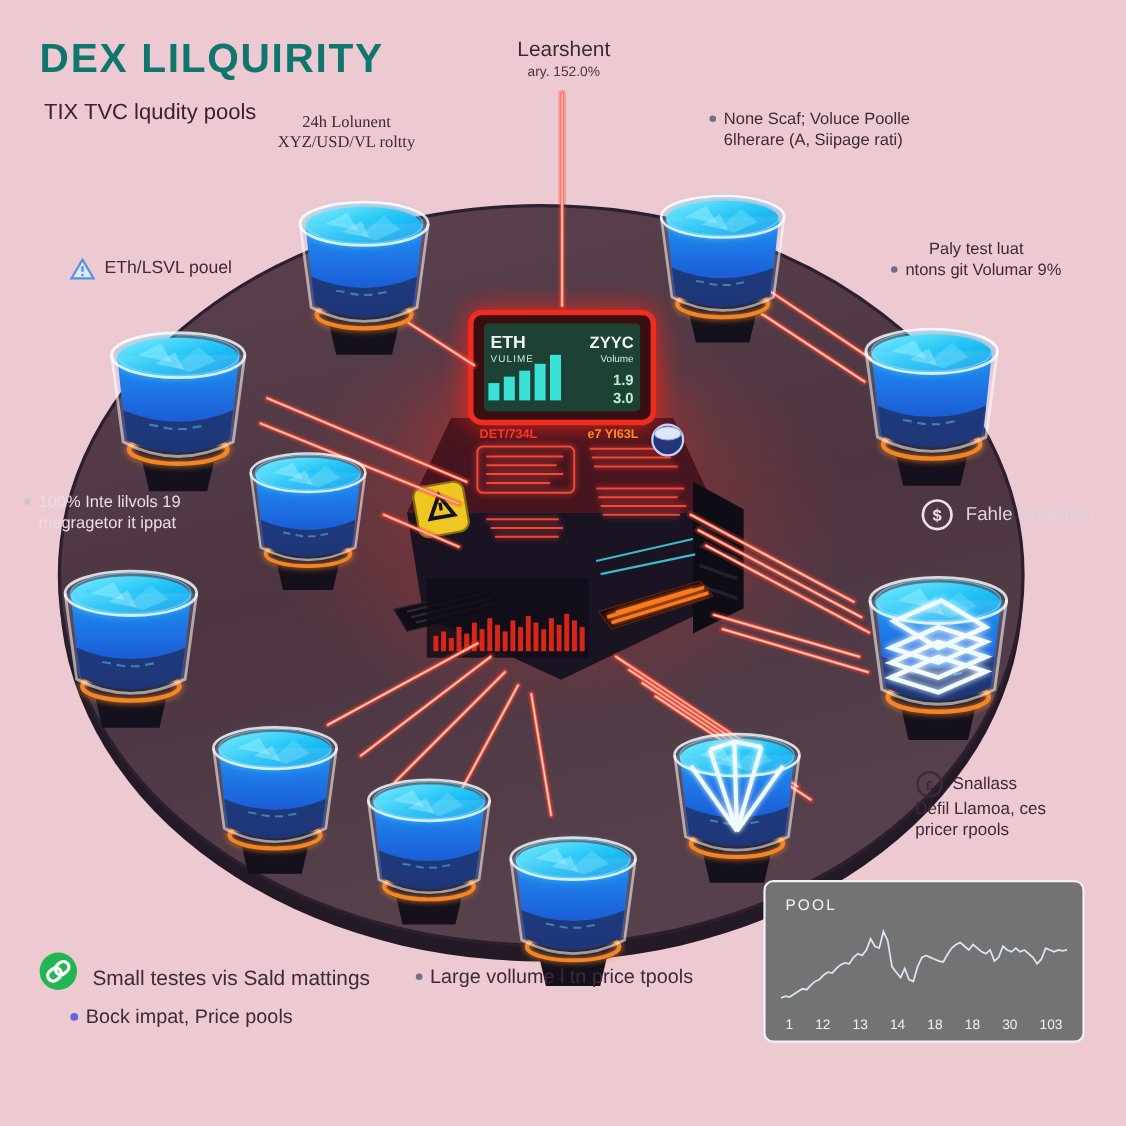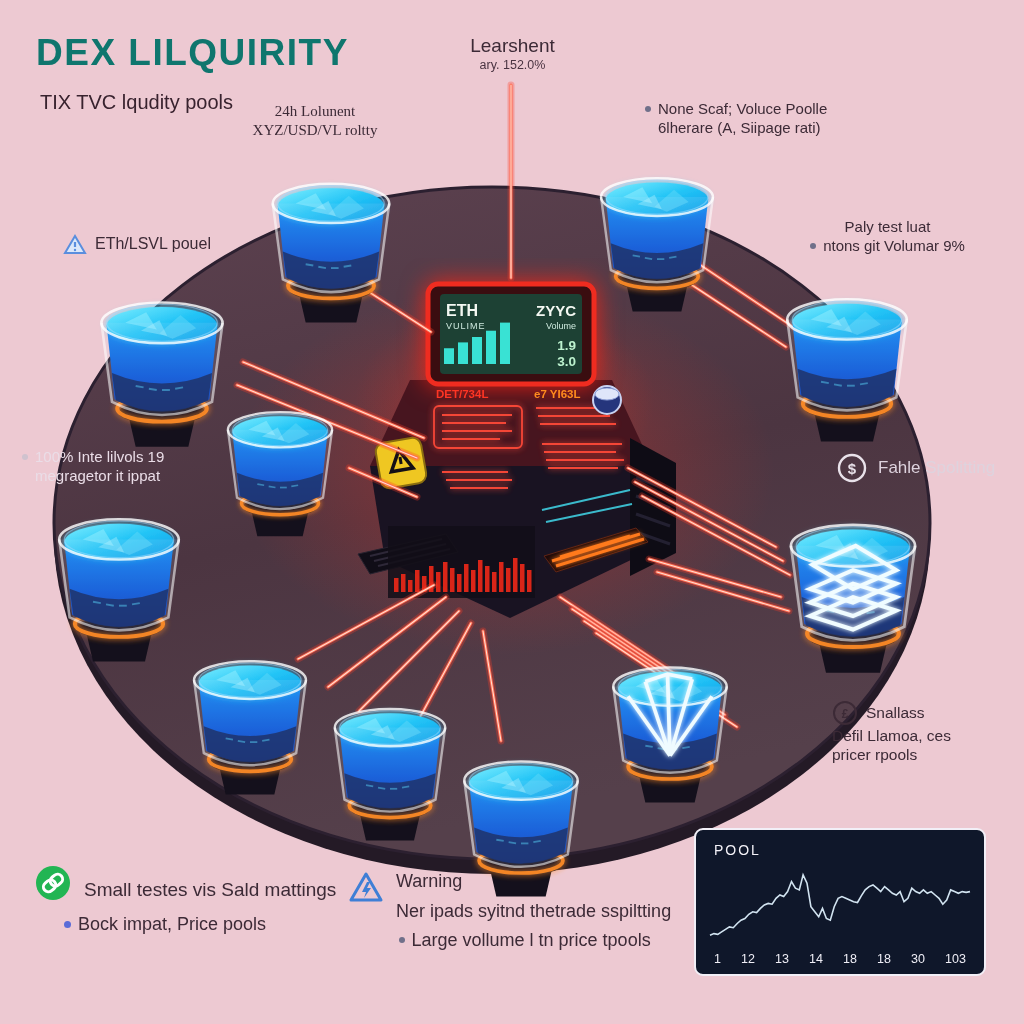--- a/index.html
+++ b/index.html
@@ -30,22 +30,22 @@
   #ann-fahle{left:836px;top:452px;font-size:17px;display:flex;align-items:center;gap:10px;color:#ded3de;}
   #ann-snallass{left:832px;top:700px;font-size:15.5px;}
   #ann-snallass .row1{display:flex;align-items:center;gap:8px;}
   #legend-green{left:34px;top:864px;font-size:18px;}
   #legend-green .title-row{display:flex;align-items:flex-end;gap:12px;font-size:19px;}
   #legend-green .item{margin:11px 0 0 30px;font-size:18px;}
   #legend-warning{left:348px;top:870px;font-size:18px;}
   #legend-warning .title-row{display:flex;align-items:flex-start;gap:12px;}
   #legend-warning .item{margin:7px 0 0 30px;font-size:18px;text-align:center;}
   #mini-chart{
-    position:absolute;left:694px;top:828px;width:292px;height:148px;z-index:50;
-    background:#0f172a;border:2px solid #f2eff7;border-radius:9px;box-sizing:border-box;
+    position:absolute;left:694px;top:800px;width:292px;height:148px;z-index:50;
+    background:#737373;border:2px solid #f2eff7;border-radius:9px;box-sizing:border-box;
   }
   #mini-chart .title{position:absolute;left:18px;top:12px;color:#f4f2f8;font-size:14px;letter-spacing:2px;}
   #mini-chart svg{position:absolute;left:0;top:0;}
   #chart-ticks{position:absolute;left:18px;bottom:8px;width:252px;display:flex;justify-content:space-between;color:#efeef6;font-size:12.5px;}
   .pool-cup{position:absolute;z-index:20;}
   .glyph{display:none;}
   svg[data-glyph="layers"] .glyph-layers{display:inline;}
   svg[data-glyph="fan"] .glyph-fan{display:inline;}
   .icon-badge{flex:0 0 auto;}
 </style>
@@ -732,30 +732,20 @@
         <rect x="8" y="14" width="13" height="10" rx="5"></rect>
         <rect x="17" y="14" width="13" height="10" rx="5"></rect>
       </g>
     </svg>
     <span>Small testes vis Sald mattings</span>
   </div>
   <div class="item"><span class="dot blue"></span><span>Bock impat, Price pools</span></div>
 </div>
 
 <div class="ann" id="legend-warning">
-  <div class="title-row">
-    <svg width="36" height="36" viewBox="0 0 36 36">
-      <path d="M18,4 L33,30 L3,30 Z" fill="none" stroke="#3f7fd6" stroke-width="3" stroke-linejoin="round"></path>
-      <polygon points="19,12 14,22 18,22 16,28 23,18 19,18 22,12" fill="#3f7fd6"></polygon>
-    </svg>
-    <div>
-      <div>Warning</div>
-      <div style="margin-top:7px">Ner ipads syitnd thetrade sspiltting</div>
-    </div>
-  </div>
   <div class="item"><span class="dot"></span><span>Large vollume l tn price tpools</span></div>
 </div>
 
 <div id="mini-chart">
   <div class="title">POOL</div>
   <svg id="mini-chart-svg" width="288" height="144" viewBox="0 0 288 144">
       <polyline points="14.0,105.3 17.9,103.6 21.8,104.4 25.6,101.9 29.5,99.4 33.4,96.9 37.3,97.7 41.2,93.5 45.0,90.2 48.9,88.5 52.8,84.3 56.7,81.8 60.6,82.6 64.4,78.4 68.3,75.0 72.2,73.4 76.1,74.2 80.0,68.3 83.9,65.0 87.7,66.6 91.6,61.6 95.5,51.5 99.4,58.2 103.3,59.9 107.1,44.8 111.0,53.2 114.9,76.7 118.8,81.8 122.7,86.8 126.5,78.4 130.4,88.5 134.3,90.2 138.2,76.7 142.1,68.3 145.9,66.6 149.8,68.3 153.7,70.0 157.6,71.7 161.5,72.5 165.3,65.8 169.2,59.9 173.1,56.6 177.0,54.9 180.9,58.2 184.7,61.6 188.6,56.6 192.5,59.9 196.4,63.3 200.3,65.0 204.1,61.6 208.0,71.7 211.9,68.3 215.8,58.2 219.7,61.6 223.6,63.3 227.4,59.9 231.3,63.3 235.2,61.6 239.1,65.0 243.0,68.3 246.8,74.2 250.7,70.0 254.6,59.9 258.5,61.6 262.4,63.3 266.2,61.6 270.1,62.4 274.0,61.6" fill="none" stroke="#dceefb" stroke-width="1.6" opacity="0.95"></polyline>
     </svg>
   <div id="chart-ticks">
       <span>1</span>

